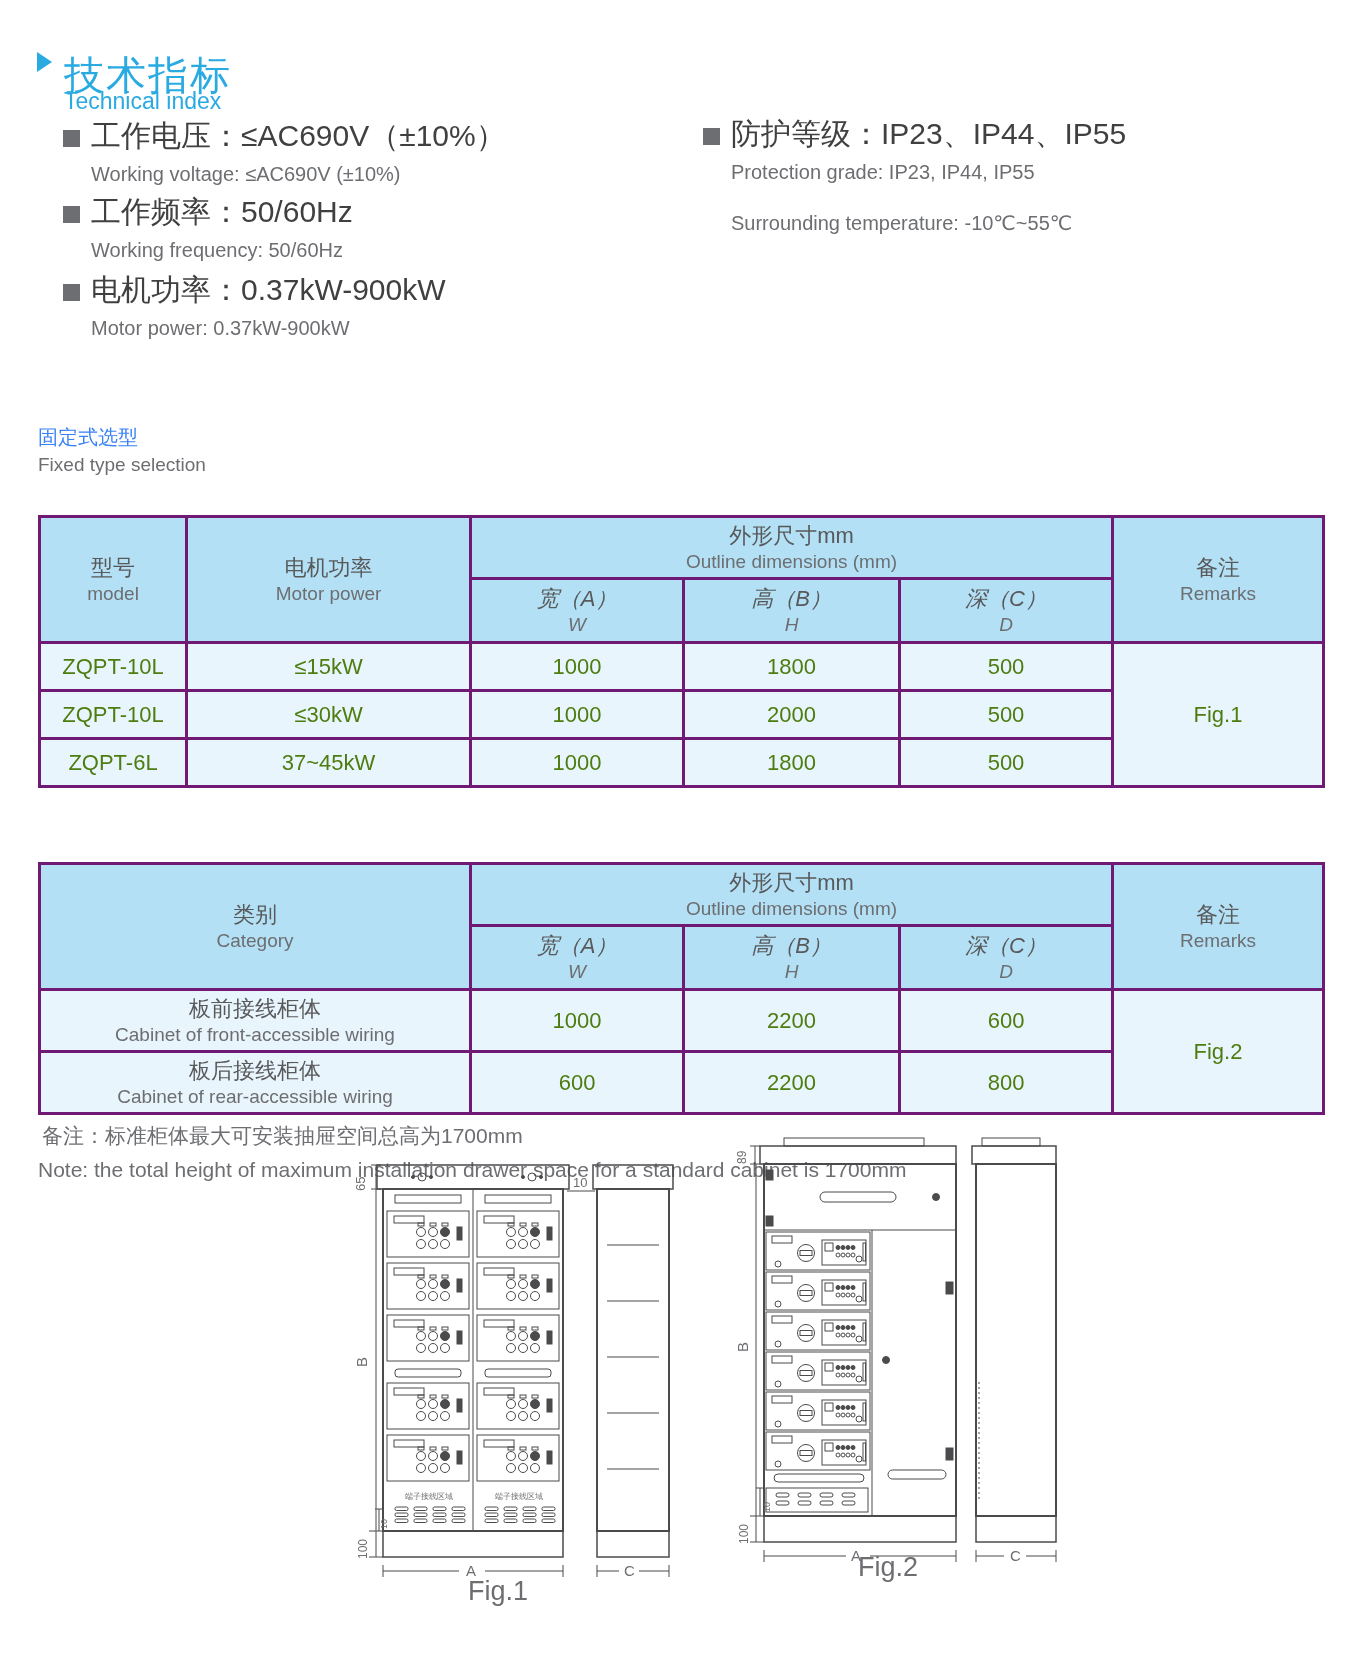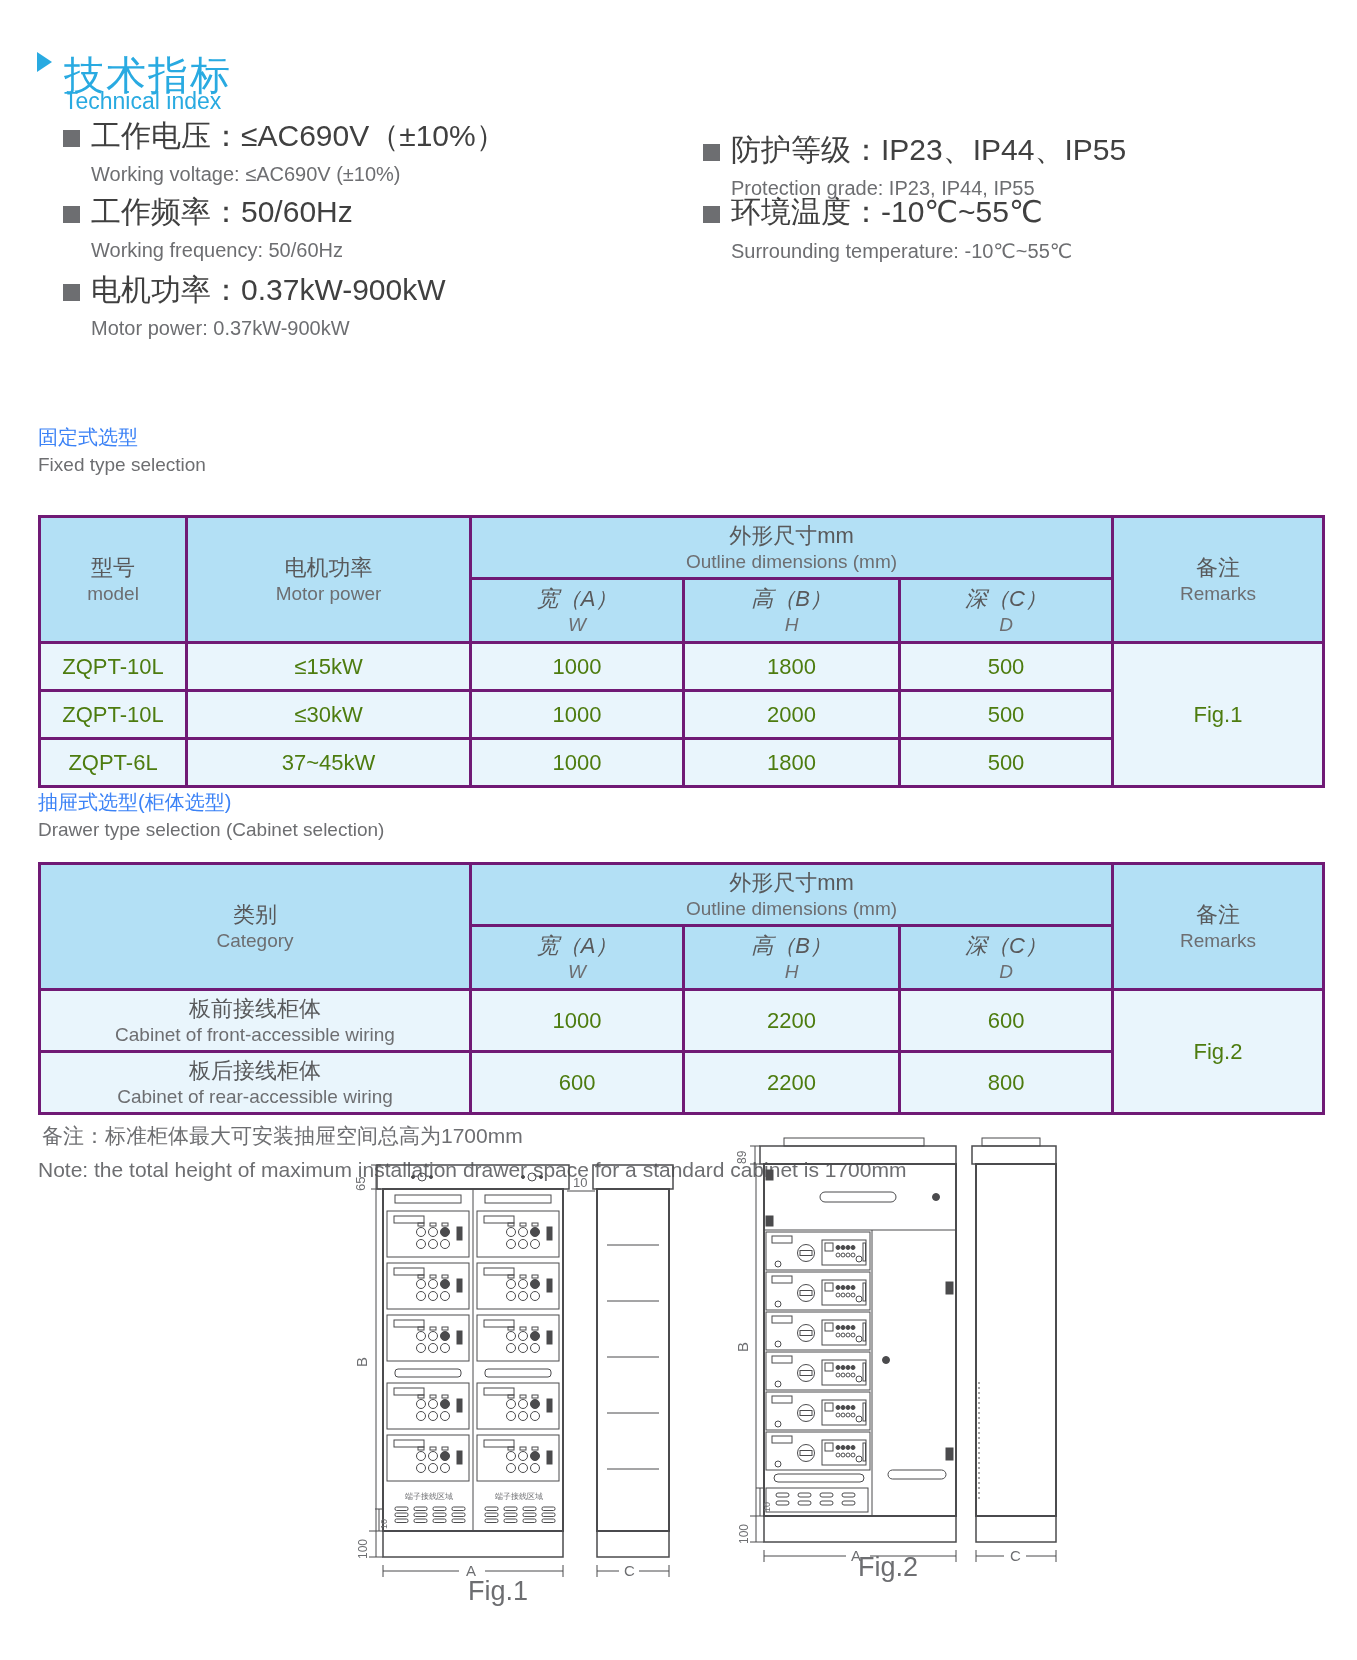--- a/index.html
+++ b/index.html
@@ -51,26 +51,25 @@
     <div class="spec-en">Working voltage: ≤AC690V (±10%)</div>
   </div>
   <div class="spec" style="left:63px;top:198px">
     <div class="spec-zh"><span class="sq"></span><span>工作频率：50/60Hz</span></div>
     <div class="spec-en">Working frequency: 50/60Hz</div>
   </div>
   <div class="spec" style="left:63px;top:276px">
     <div class="spec-zh"><span class="sq"></span><span>电机功率：0.37kW-900kW</span></div>
     <div class="spec-en">Motor power: 0.37kW-900kW</div>
   </div>
-  <div class="spec" style="left:703px;top:136px">
+  <div class="spec" style="left:703px;top:120px">
     <div class="spec-zh"><span class="sq"></span><span>防护等级：IP23、IP44、IP55</span></div>
     <div class="spec-en">Protection grade: IP23, IP44, IP55</div>
   </div>
   <div class="spec" style="left:703px;top:198px">
-    <div class="spec-zh"><span class="sq"></span><span>环境温度：-10℃~55℃</span></div>
     <div class="spec-en">Surrounding temperature: -10℃~55℃</div>
   </div>
 
   <div class="seclabel" style="top:425px">
     <div class="sec-zh">固定式选型</div>
     <div class="sec-en">Fixed type selection</div>
   </div>
 
   <table class="spec-table" style="top:515px">
     <colgroup>
@@ -134,24 +133,20 @@
       <tr class="dr1">
         <td class="val">ZQPT-6L</td>
         <td class="val">37~45kW</td>
         <td class="val">1000</td>
         <td class="val">1800</td>
         <td class="val">500</td>
       </tr>
     </tbody>
   </table>
 
-  <div class="seclabel" style="top:790px">
-    <div class="sec-zh">抽屉式选型(柜体选型)</div>
-    <div class="sec-en">Drawer type selection (Cabinet selection)</div>
-  </div>
 
   <table class="spec-table" style="top:862px">
     <colgroup>
         <col style="width:147px">
         <col style="width:284px">
         <col style="width:213px">
         <col style="width:216px">
         <col style="width:213px">
         <col style="width:211px">
       </colgroup>

